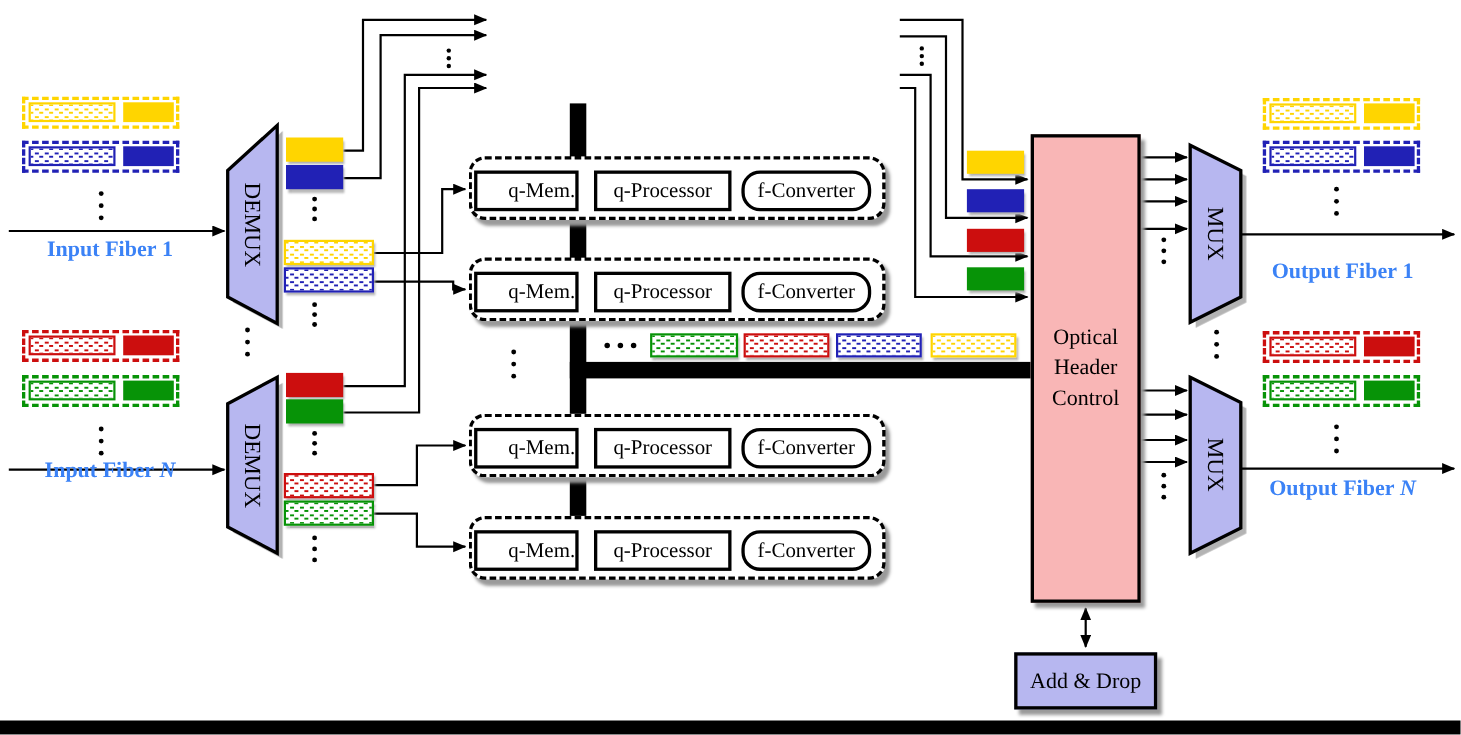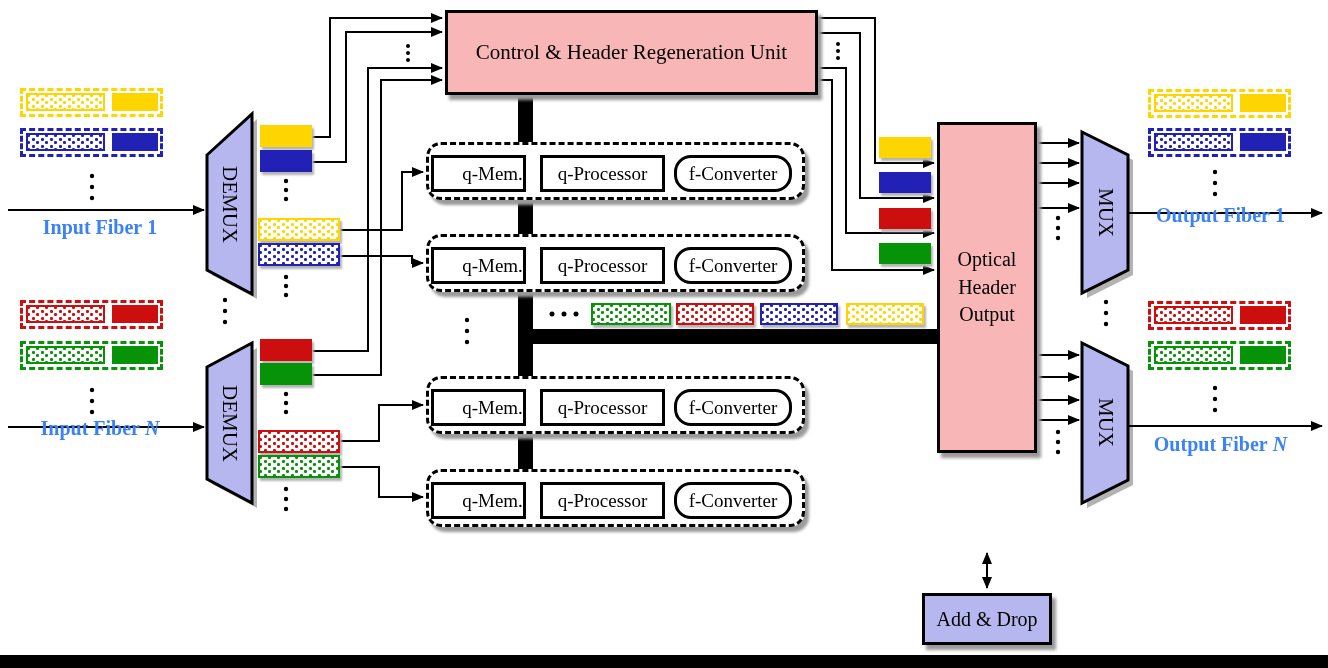--- a/index.html
+++ b/index.html
@@ -170,28 +170,25 @@
         <circle cx="1106" cy="324" r="2.2"></circle>
       <circle cx="1215" cy="172" r="2.2"></circle>
         <circle cx="1215" cy="183" r="2.2"></circle>
         <circle cx="1215" cy="194" r="2.2"></circle>
       <circle cx="1215" cy="388" r="2.2"></circle>
         <circle cx="1215" cy="399" r="2.2"></circle>
         <circle cx="1215" cy="410" r="2.2"></circle>
     </g>
   </svg>
 
-  <div class="abs pinkbox" style="left:445px;top:10px;width:373px;height:85px;">
-    <span class="box-label">Control &amp; Header Regeneration Unit</span>
-  </div>
-
-  <div class="abs pinkbox fabric-label" style="left:937px;top:122px;width:100px;height:331px;flex-direction:column;">
+
+  <div class="abs pinkbox fabric-label" style="left:937px;top:122px;width:100px;height:426px;flex-direction:column;">
     <span>Optical</span>
     <span>Header</span>
-    <span>Output</span>
+    <span>Control</span>
   </div>
 
   <div class="abs lavbox" style="left:922px;top:593px;width:130px;height:52px;">
     <span class="box-label" style="font-size:20px;">Add &amp; Drop</span>
   </div>
 
   <div class="abs module" style="left:426px;top:142px;width:379px;height:58px;">
     <div class="inner in-mem">q-Mem.</div>
     <div class="inner in-proc">q-Processor</div>
     <div class="inner in-conv">f-Converter</div>
@@ -216,21 +213,21 @@
   <div class="abs vlabel" style="left:205px;top:343px;width:48px;height:160px;">DEMUX</div>
   <div class="abs vlabel" style="left:1082px;top:132px;width:46px;height:161px;">MUX</div>
   <div class="abs vlabel" style="left:1082px;top:343px;width:46px;height:160px;">MUX</div>
 
   <div class="abs fiber-label" style="left:30px;top:216px;width:140px;">
     <span>Input Fiber</span><span class="sp">1</span>
   </div>
   <div class="abs fiber-label" style="left:30px;top:417px;width:140px;">
     <span>Input Fiber</span><span class="it">N</span>
   </div>
-  <div class="abs fiber-label" style="left:1148px;top:204px;width:145px;">
+  <div class="abs fiber-label" style="left:1148px;top:236px;width:145px;">
     <span>Output Fiber</span><span class="sp">1</span>
   </div>
   <div class="abs fiber-label" style="left:1148px;top:433px;width:145px;">
     <span>Output Fiber</span><span class="it">N</span>
   </div>
 
   <div class="abs pk d-yellow" style="left:20px;top:88px;">
     <div class="pl dots-yellow b-yellow"></div>
     <div class="hd c-yellow"></div>
   </div>

